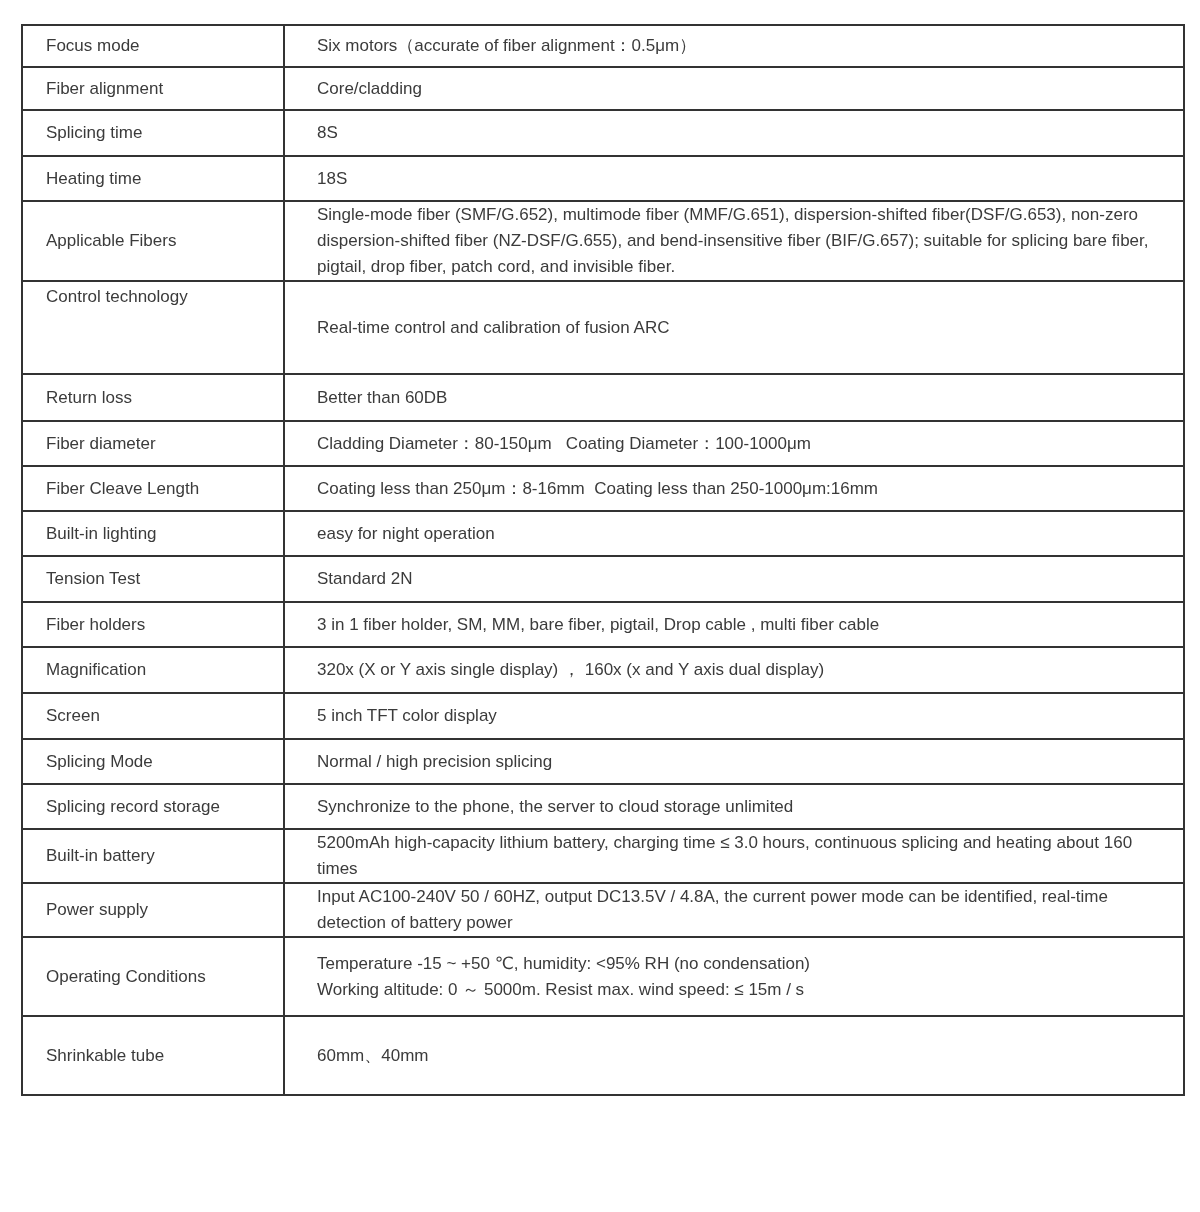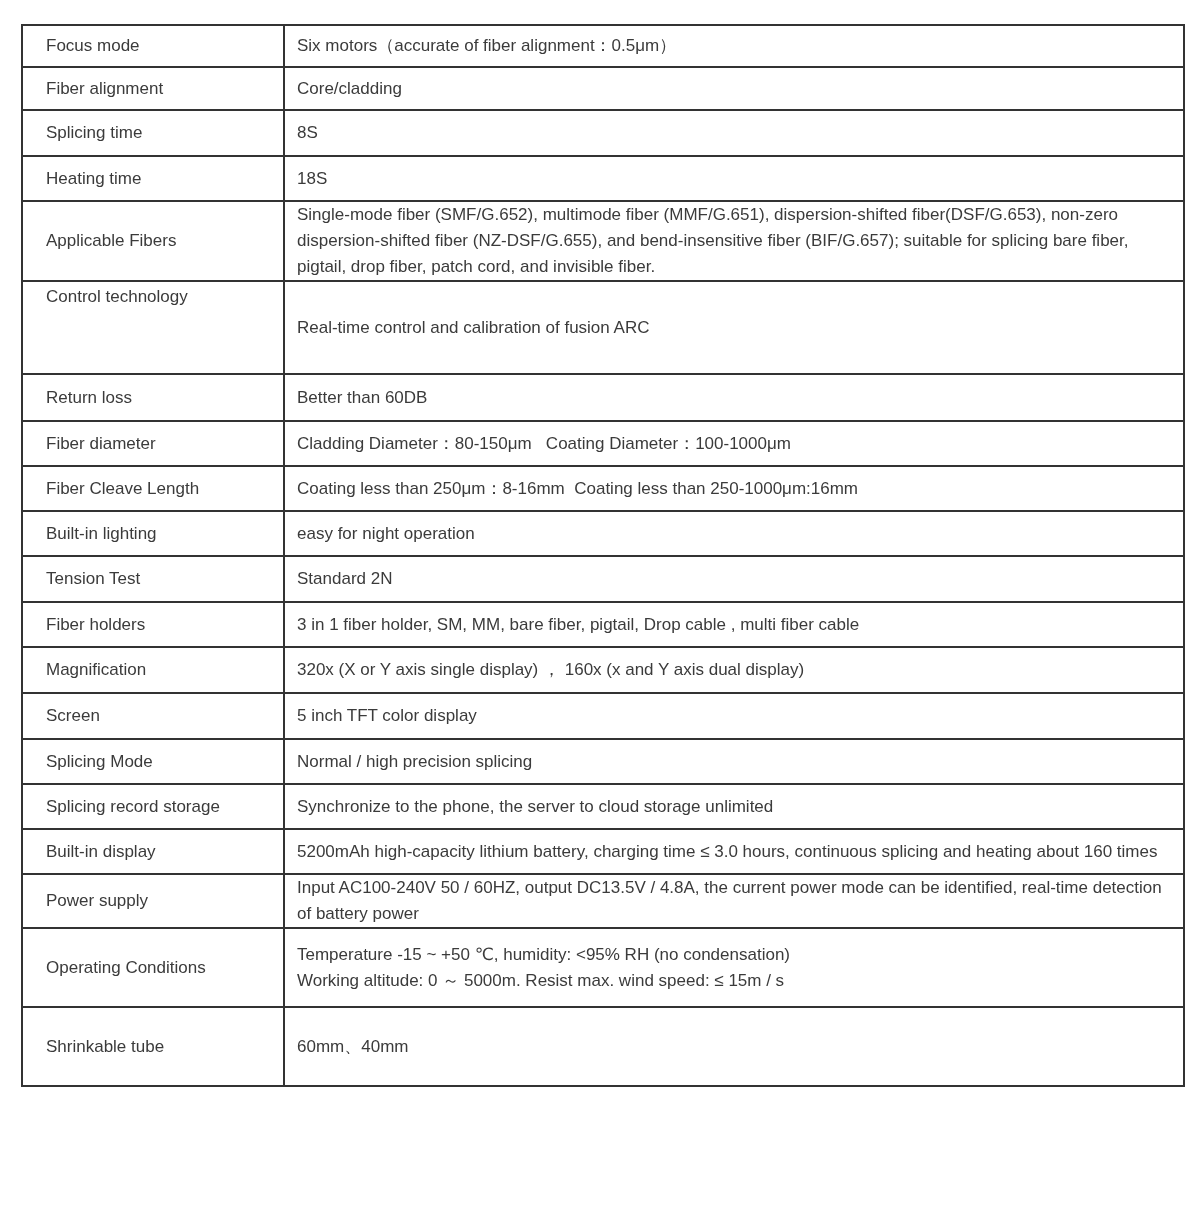--- a/index.html
+++ b/index.html
@@ -28,21 +28,21 @@
     line-height: 26px;
     vertical-align: middle;
     overflow: hidden;
   }
   td.label-cell {
     width: 262px;
     padding-left: 23px;
     padding-right: 8px;
   }
   td.value-cell {
-    padding-left: 12px;
+    padding-left: 32px;
     padding-right: 16px;
     white-space: pre-line;
   }
   
   tr.spec-row              { height: 45px; }
   tr.spec-row:nth-child(1) { height: 42px; }
   tr.spec-row:nth-child(2) { height: 43px; }
   tr.spec-row:nth-child(3) { height: 46px; }
   tr.spec-row:nth-child(5) { height: 47px; }
   tr.spec-row:nth-child(6) { height: 93px; }
@@ -147,21 +147,21 @@
     <td class="label-cell">Splicing Mode</td>
     <td class="value-cell">Normal / high precision splicing</td>
   </tr>
 
   <tr class="spec-row">
     <td class="label-cell">Splicing record storage</td>
     <td class="value-cell">Synchronize to the phone, the server to cloud storage unlimited</td>
   </tr>
 
   <tr class="spec-row">
-    <td class="label-cell">Built-in display</td>
+    <td class="label-cell">Built-in battery</td>
     <td class="value-cell">5200mAh high-capacity lithium battery, charging time ≤ 3.0 hours, continuous splicing and heating about 160 times</td>
   </tr>
 
   <tr class="spec-row">
     <td class="label-cell">Power supply</td>
     <td class="value-cell">Input AC100-240V 50 / 60HZ, output DC13.5V / 4.8A, the current power mode can be identified, real-time detection of battery power</td>
   </tr>
 
   <tr class="spec-row">
     <td class="label-cell">Operating Conditions</td>

